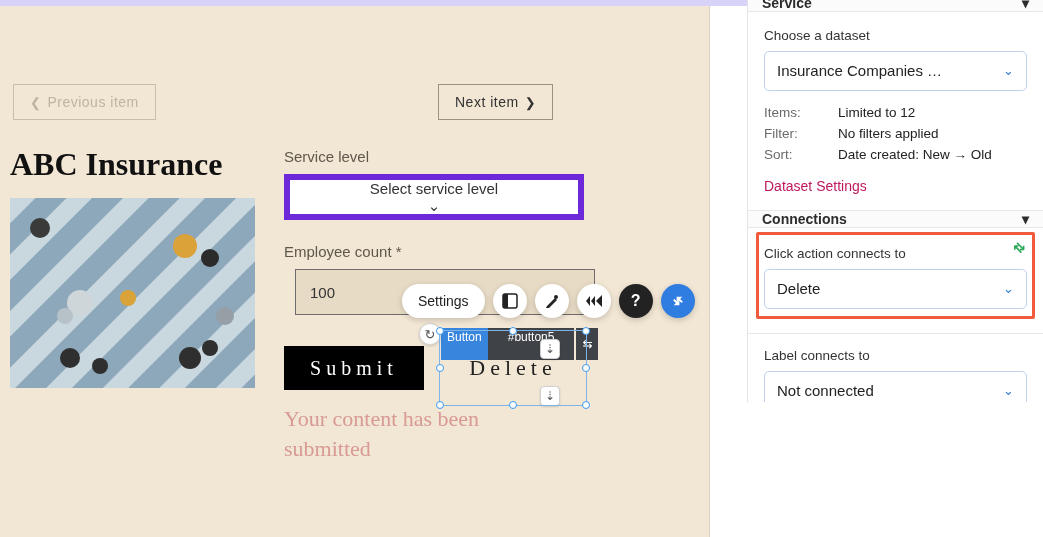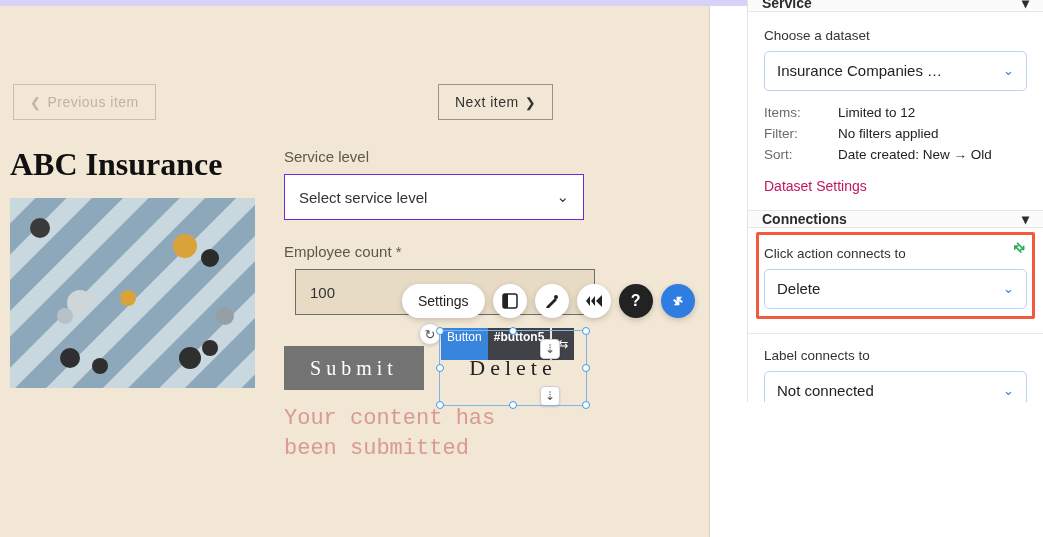--- a/index.html
+++ b/index.html
@@ -71,29 +71,30 @@
     color: #5e584c;
   }
   .lbl-service { left: 284px; top: 142px; }
   .lbl-emp     { left: 284px; top: 237px; }
   .select-box {
     position: absolute;
     left: 284px;
     top: 168px;
     width: 300px;
     height: 46px;
-    border: 1px solid #6d28d9;
+    border: 6px solid #6d28d9;
     background: #fff;
     display: flex;
     align-items: center;
     justify-content: space-between;
     padding: 0 14px;
     font-size: 15px;
     color: #333;
     cursor: pointer;
+    flex-direction: column;
   }
   .input-box {
     position: absolute;
     left: 284px;
     top: 263px;
     width: 300px;
     height: 46px;
     border: 1px solid #6c6c6c;
     background: #e8dbc5;
     padding: 0 14px;
@@ -101,21 +102,21 @@
     color: #333;
     margin-left: 11px;
   }
   
   .btn-submit {
     position: absolute;
     left: 284px;
     top: 340px;
     width: 140px;
     height: 44px;
-    background: #737373;
+    background: #000000;
     color: #fff;
     border: none;
     font-size: 20px;
     letter-spacing: 5px;
     font-family: Georgia, serif;
     cursor: pointer;
   }
   .btn-delete {
     position: absolute;
     left: 455px;
@@ -140,21 +141,21 @@
   .sel-h { position:absolute; width:8px; height:8px; background:#fff; border:1px solid #3a9af0; border-radius:50%; }
   .sel-h.tl{left:-4px;top:-4px}.sel-h.tc{left:calc(50% - 4px);top:-4px}.sel-h.tr{right:-4px;top:-4px}
   .sel-h.ml{left:-4px;top:calc(50% - 4px)}.sel-h.mr{right:-4px;top:calc(50% - 4px)}
   .sel-h.bl{left:-4px;bottom:-4px}.sel-h.bc{left:calc(50% - 4px);bottom:-4px}.sel-h.br{right:-4px;bottom:-4px}
   
   .elem-tag {
     position:absolute; left:441px; top:322px;
     display:flex; height:32px; font-size:12px; color:#fff;
   }
   .elem-tag .type{ background:#3885de; padding:2px 6px; }
-  .elem-tag .id{ background:#3f4246; padding:2px 6px;font-weight:bold; }
+  .elem-tag .id{ background:#3f4246; padding:2px 20px; }
   .elem-tag .ic{ background:#3f4246; width:22px; display:flex;align-items:center;justify-content:center;margin-left:2px;}
   .dl-pin{position:absolute;width:20px;height:20px;background:#fff;border:1px solid #cfcfcf;border-radius:4px;display:flex;align-items:center;justify-content:center;font-size:12px;color:#555;box-shadow:0 1px 2px rgba(0,0,0,.15);}
   .dl-pin.a{left:540px;top:333px}
   .dl-pin.b{left:540px;top:380px}
   .refresh-pin{position:absolute;left:419px;top:317px;width:22px;height:22px;border-radius:50%;background:#fff;border:1px solid #d6d6d6;display:flex;align-items:center;justify-content:center;font-size:13px;color:#555;box-shadow:0 1px 3px rgba(0,0,0,.15);}
   
   .float-toolbar{
     position:absolute; left:402px; top:278px;
     display:flex; gap:8px; align-items:center;
   }
@@ -168,21 +169,21 @@
     width:34px;height:34px;border-radius:50%;
     background:#fff; box-shadow:0 2px 6px rgba(0,0,0,.18);
     display:flex;align-items:center;justify-content:center;
     cursor:pointer;color:#222;
   }
   .circ.dark{background:#222;color:#fff}
   .circ.blue{background:#2f7de1;color:#fff}
   
   .msg {
     position:absolute;left:284px;top:398px;
-    font-family: Liberation Mono, monospace;
+    font-family: Liberation Serif, serif;
     font-size:22px;
     color:#d89a93;
     line-height:1.35;
     width:260px;
   }
   
   .canvas-edge{position:absolute;right:0;top:0;bottom:0;width:38px;border-left:1px solid #dcd2bf;background:#fff;}
 
   
   .panel {

